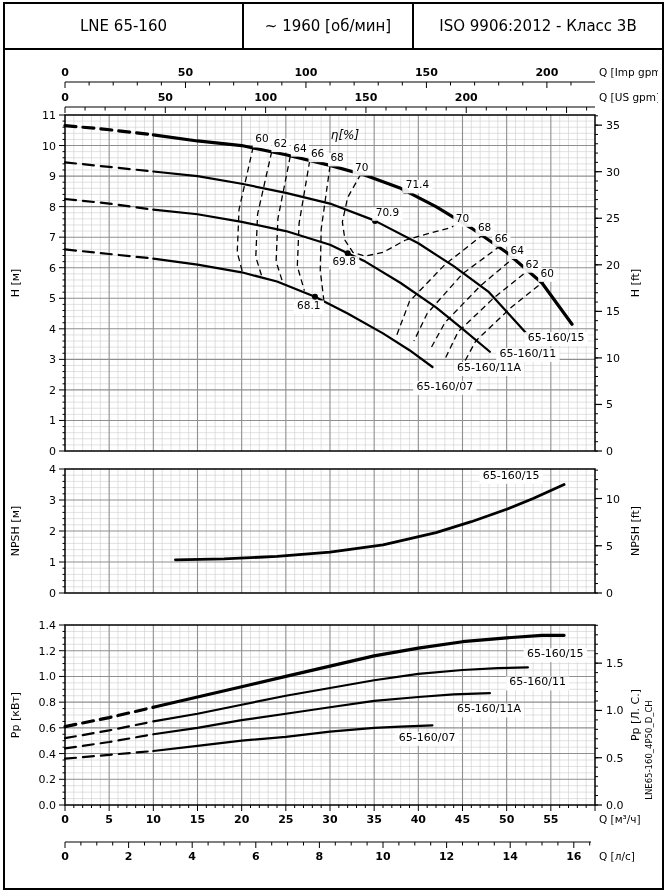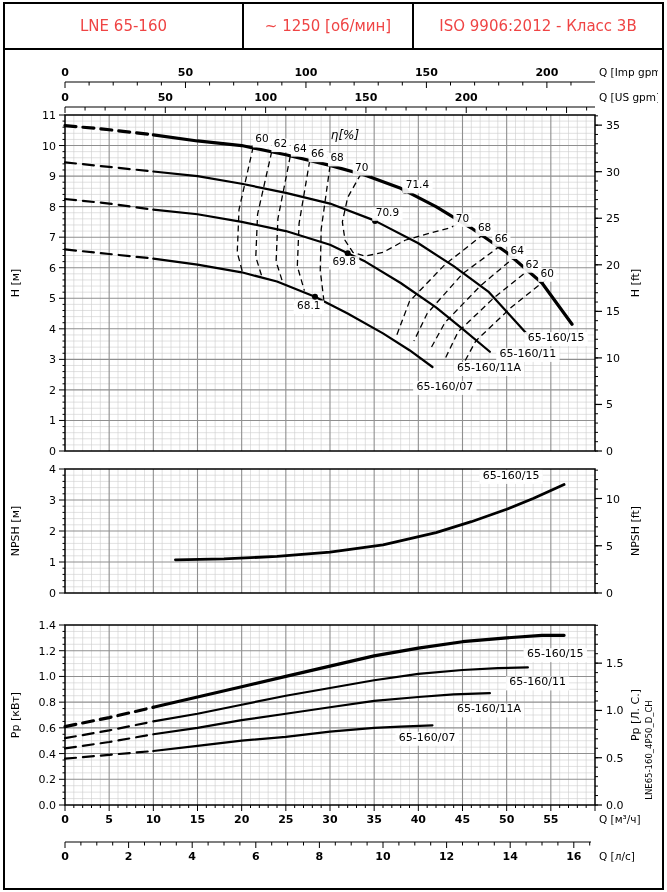--- a/index.html
+++ b/index.html
@@ -1,32 +1,32 @@
 <!DOCTYPE html>
 <html><head>
 <meta charset="utf-8">
 <style>
   html,body{margin:0;padding:0;background:#fff;}
   body{width:667px;height:892px;font-family:"DejaVu Sans",sans-serif;}
   .page{position:absolute;left:3px;top:2px;width:657px;height:884px;border:2px solid #000;background:#fff;}
   .header{display:flex;height:44px;border-bottom:2px solid #000;}
-  .hcell{display:flex;align-items:center;justify-content:center;font-size:15px;color:#ef4444;}
+  .hcell{display:flex;align-items:center;justify-content:center;font-size:15px;color:#000000;}
   .hcell.c1{width:237px;border-right:2px solid #000;}
   .hcell.c2{width:168px;border-right:2px solid #000;}
   .hcell.c3{flex:1;text-align:right;}
   .charts{position:relative;width:657px;height:836px;}
   svg{display:block;}
 </style>
 </head>
 <body>
 
 <div class="page">
   <div class="header">
     <div class="hcell c1">LNE 65-160</div>
-    <div class="hcell c2">~ 1250 [об/мин]</div>
+    <div class="hcell c2">~ 1960 [об/мин]</div>
     <div class="hcell c3">ISO 9906:2012 - Класс 3В</div>
   </div>
   <div class="charts">
     <svg id="svg" width="653" height="836" viewBox="0 0 653 836">
         <g>
           <g>
             <line x1="68.83333333333333" y1="65" x2="68.83333333333333" y2="401" stroke="#cccccc" stroke-width="0.6"></line>
             <line x1="77.66666666666667" y1="65" x2="77.66666666666667" y2="401" stroke="#cccccc" stroke-width="0.6"></line>
             <line x1="86.5" y1="65" x2="86.5" y2="401" stroke="#cccccc" stroke-width="0.6"></line>
             <line x1="95.33333333333334" y1="65" x2="95.33333333333334" y2="401" stroke="#cccccc" stroke-width="0.6"></line>

